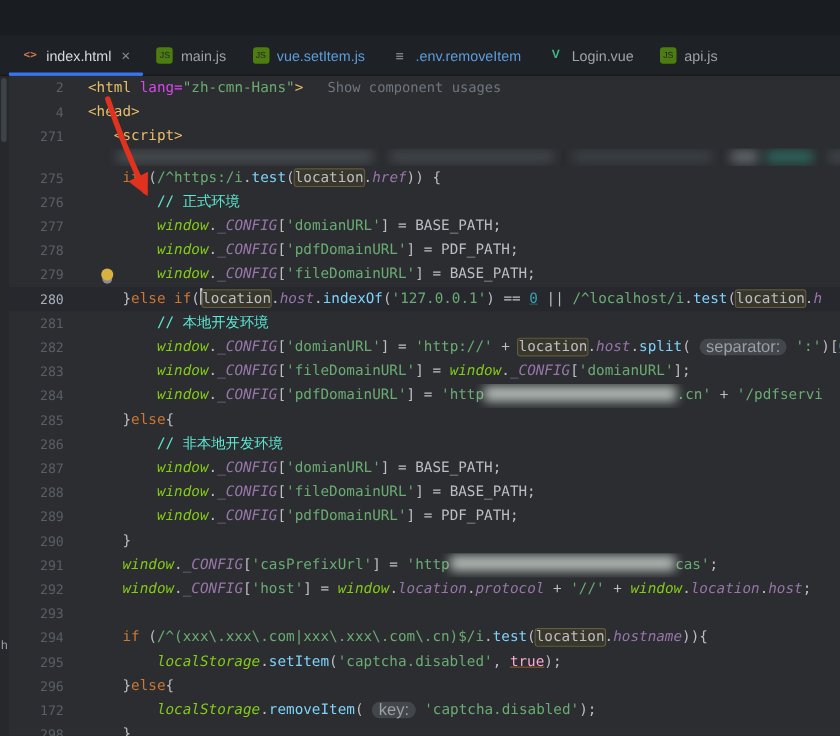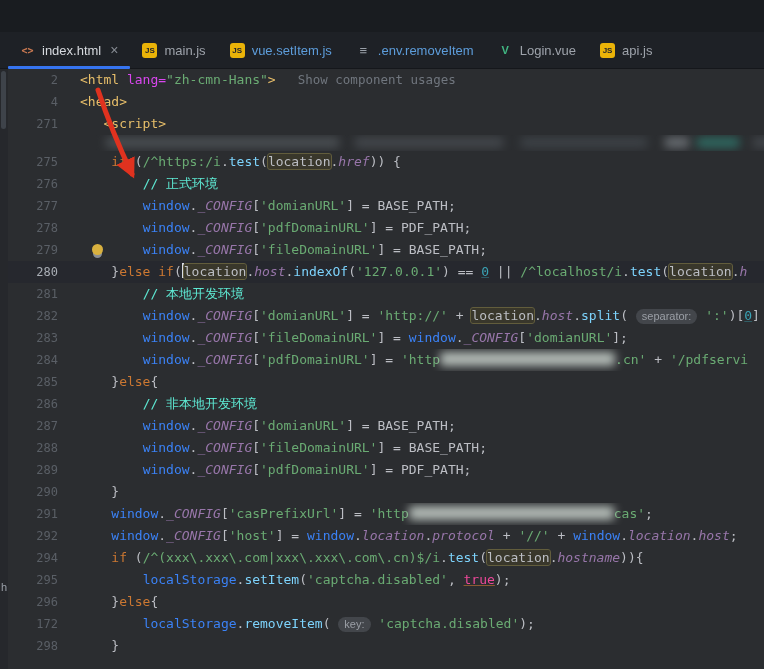--- a/index.html
+++ b/index.html
@@ -10,51 +10,51 @@
   }
   .titlebar{height:32px;background:var(--titlebar-bg,#191c20)}
   .tabbar{
     height:36px;background:var(--tabbar-bg,#1e2126);
     display:flex;align-items:stretch;border-bottom:1px solid #15171b;padding-left:8px;
   }
   .tab{display:flex;align-items:center;padding:0 12px;position:relative;color:#9ea3ab;font-size:13px;cursor:default;white-space:nowrap}
   .tab.active{color:#d6d9de}
   .tab.active::after{content:"";position:absolute;left:0;right:0;bottom:-1px;height:3px;background:var(--accent-blue,#3674f0);border-radius:1px}
   .tic{margin-right:7px;flex:none;display:flex;align-items:center;justify-content:center;width:15px;height:15px}
-  .tic.js-icon{border-radius:3px;background:#eab308;color:#22242b;font-weight:bold;font-size:8px}
+  .tic.js-icon{border-radius:3px;background:#4d7c0f;color:#22242b;font-weight:normal;font-size:8px}
   .tic.html-icon{color:#cb7a52;font-weight:bold;font-size:10px;font-family:"DejaVu Sans Mono",monospace}
   .tic.env-icon{color:#9aa0a8;font-size:13px}
   .tic.vue-icon{color:#41b883;font-weight:bold;font-size:11px}
   .tclose{margin-left:9px;color:#878c94;font-size:14px;line-height:1}
   .editor{position:absolute;top:69px;left:0;right:0;bottom:0;background:var(--editor-bg,#2b2d30);overflow:hidden}
   .rail{position:absolute;left:0;top:0;bottom:0;width:8px;background:#26282c}
   .rail-thumb{position:absolute;left:1px;top:2px;width:5px;height:58px;border-radius:3px;background:#3e434a}
   .rail-label{position:absolute;left:1px;top:512px;color:#9aa0a8;font-size:11px}
   .codearea{position:absolute;left:8px;top:0;right:0;bottom:0;font-family:"DejaVu Sans Mono",monospace;font-size:13px}
   .row{display:flex;height:22px;line-height:22px;position:relative;white-space:pre}
   .row.cur{background:var(--caret-row-bg,#26282e)}
   .row.censored{height:16px}
   .ln{width:60px;flex:none;text-align:right;padding-right:10px;box-sizing:border-box;color:#5a5f66;font-size:12px}
   .row.cur .ln{color:#a9aeb5}
   .cl{flex:1;min-width:0;overflow:hidden;padding-left:12px;position:relative;color:#bcbec4}
   .tk.def{color:#bcbec4}
   .tk.kw{color:#cc7832}
-  .tk.kwu{color:#ec4899;text-decoration:underline;text-decoration-color:#cc783299}
+  .tk.kwu{color:#f9a8d4;text-decoration:underline;text-decoration-color:#cc783299}
   .tk.str{color:#6aab73}
   .tk.rgx{color:#6aab73}
   .tk.cmt{color:#5eead4}
   .tk.fld{color:#9876aa;font-style:italic}
   .tk.mth{color:#7dd3fc}
   .tk.num{color:#3aa3b5;text-decoration:underline;text-decoration-color:#3aa3b566}
-  .tk.glb{color:#3b82f6;}
+  .tk.glb{color:#84cc16;font-style:italic}
   .tk.tag{color:#e8bf6a}
   .tk.attr{color:#d946ef}
   .tk.inlay{color:#70767e;margin-left:22px;font-size:12.5px}
   .tk.hl{outline:1px solid #625d3c;background:#39372b;border-radius:2px}
-  .tk.pill{display:inline-block;background:#43464b;color:#9b9fa6;border-radius:8px;font-size:11px;line-height:15px;padding:0 6px;vertical-align:middle;font-family:"Liberation Sans",sans-serif}
+  .tk.pill{display:inline-block;background:#43464b;color:#9b9fa6;border-radius:8px;font-size:15px;line-height:15px;padding:0 6px;vertical-align:middle;font-family:"Liberation Sans",sans-serif}
   .tk.caret{display:inline-block;width:2px;height:15px;background:#d8dce3;vertical-align:-2px}
   .tk.blur{display:inline-block;height:14px;border-radius:3px;background:#ccd5cf;filter:blur(5px);opacity:.85;vertical-align:-2px}
   .blob{position:absolute;top:2px;height:11px;border-radius:5px;filter:blur(5px);opacity:.9}
   .bulb{position:absolute;left:84px;top:5px;width:11px;height:11px;border-radius:50%;background:#d9b13f;box-shadow:0 4px 0 -1px #8a8e94}
   .arrow-overlay{position:absolute;left:0;top:0;z-index:10;pointer-events:none}
 </style>
 </head>
 <body>
 
 <div class="titlebar"></div>
@@ -104,20 +104,21 @@
       <div class="row"><span class="ln">283</span><span class="cl"><span class="tk def">        </span><span class="tk glb">window</span><span class="tk def">.</span><span class="tk fld">_CONFIG</span><span class="tk def">[</span><span class="tk str">'fileDomainURL'</span><span class="tk def">] = </span><span class="tk glb">window</span><span class="tk def">.</span><span class="tk fld">_CONFIG</span><span class="tk def">[</span><span class="tk str">'domianURL'</span><span class="tk def">];</span></span></div>
       <div class="row"><span class="ln">284</span><span class="cl"><span class="tk def">        </span><span class="tk glb">window</span><span class="tk def">.</span><span class="tk fld">_CONFIG</span><span class="tk def">[</span><span class="tk str">'pdfDomainURL'</span><span class="tk def">] = </span><span class="tk str">'http</span><span class="tk blur" style="width: 175px;"></span><span class="tk str">.cn'</span><span class="tk def"> + </span><span class="tk str">'/pdfservi</span></span></div>
       <div class="row"><span class="ln">285</span><span class="cl"><span class="tk def">    }</span><span class="tk kw">else</span><span class="tk def">{</span></span></div>
       <div class="row"><span class="ln">286</span><span class="cl"><span class="tk def">        </span><span class="tk cmt">// 非本地开发环境</span></span></div>
       <div class="row"><span class="ln">287</span><span class="cl"><span class="tk def">        </span><span class="tk glb">window</span><span class="tk def">.</span><span class="tk fld">_CONFIG</span><span class="tk def">[</span><span class="tk str">'domianURL'</span><span class="tk def">] = BASE_PATH;</span></span></div>
       <div class="row"><span class="ln">288</span><span class="cl"><span class="tk def">        </span><span class="tk glb">window</span><span class="tk def">.</span><span class="tk fld">_CONFIG</span><span class="tk def">[</span><span class="tk str">'fileDomainURL'</span><span class="tk def">] = BASE_PATH;</span></span></div>
       <div class="row"><span class="ln">289</span><span class="cl"><span class="tk def">        </span><span class="tk glb">window</span><span class="tk def">.</span><span class="tk fld">_CONFIG</span><span class="tk def">[</span><span class="tk str">'pdfDomainURL'</span><span class="tk def">] = PDF_PATH;</span></span></div>
       <div class="row"><span class="ln">290</span><span class="cl"><span class="tk def">    }</span></span></div>
       <div class="row"><span class="ln">291</span><span class="cl"><span class="tk def">    </span><span class="tk glb">window</span><span class="tk def">.</span><span class="tk fld">_CONFIG</span><span class="tk def">[</span><span class="tk str">'casPrefixUrl'</span><span class="tk def">] = </span><span class="tk str">'http</span><span class="tk blur" style="width: 205px;"></span><span class="tk str">cas'</span><span class="tk def">;</span></span></div>
       <div class="row"><span class="ln">292</span><span class="cl"><span class="tk def">    </span><span class="tk glb">window</span><span class="tk def">.</span><span class="tk fld">_CONFIG</span><span class="tk def">[</span><span class="tk str">'host'</span><span class="tk def">] = </span><span class="tk glb">window</span><span class="tk def">.</span><span class="tk fld">location</span><span class="tk def">.</span><span class="tk fld">protocol</span><span class="tk def"> + </span><span class="tk str">'//'</span><span class="tk def"> + </span><span class="tk glb">window</span><span class="tk def">.</span><span class="tk fld">location</span><span class="tk def">.</span><span class="tk fld">host</span><span class="tk def">;</span></span></div>
+      <div class="row"><span class="ln">293</span><span class="cl"></span></div>
       <div class="row"><span class="ln">294</span><span class="cl"><span class="tk def">    </span><span class="tk kw">if</span><span class="tk def"> (</span><span class="tk rgx">/^(xxx\.xxx\.com|xxx\.xxx\.com\.cn)$/i</span><span class="tk def">.</span><span class="tk mth">test</span><span class="tk def">(</span><span class="tk hl">location</span><span class="tk def">.</span><span class="tk fld">hostname</span><span class="tk def">)){</span></span></div>
       <div class="row"><span class="ln">295</span><span class="cl"><span class="tk def">        </span><span class="tk glb">localStorage</span><span class="tk def">.</span><span class="tk mth">setItem</span><span class="tk def">(</span><span class="tk str">'captcha.disabled'</span><span class="tk def">, </span><span class="tk kwu">true</span><span class="tk def">);</span></span></div>
       <div class="row"><span class="ln">296</span><span class="cl"><span class="tk def">    }</span><span class="tk kw">else</span><span class="tk def">{</span></span></div>
       <div class="row"><span class="ln">172</span><span class="cl"><span class="tk def">        </span><span class="tk glb">localStorage</span><span class="tk def">.</span><span class="tk mth">removeItem</span><span class="tk def">( </span><span class="tk pill">key:</span><span class="tk def"> </span><span class="tk str">'captcha.disabled'</span><span class="tk def">);</span></span></div>
       <div class="row"><span class="ln">298</span><span class="cl"><span class="tk def">    }</span></span></div>
     </div>
   <div class="rail">
     <div class="rail-thumb"></div>
     <div class="rail-label">h</div>
   </div>

